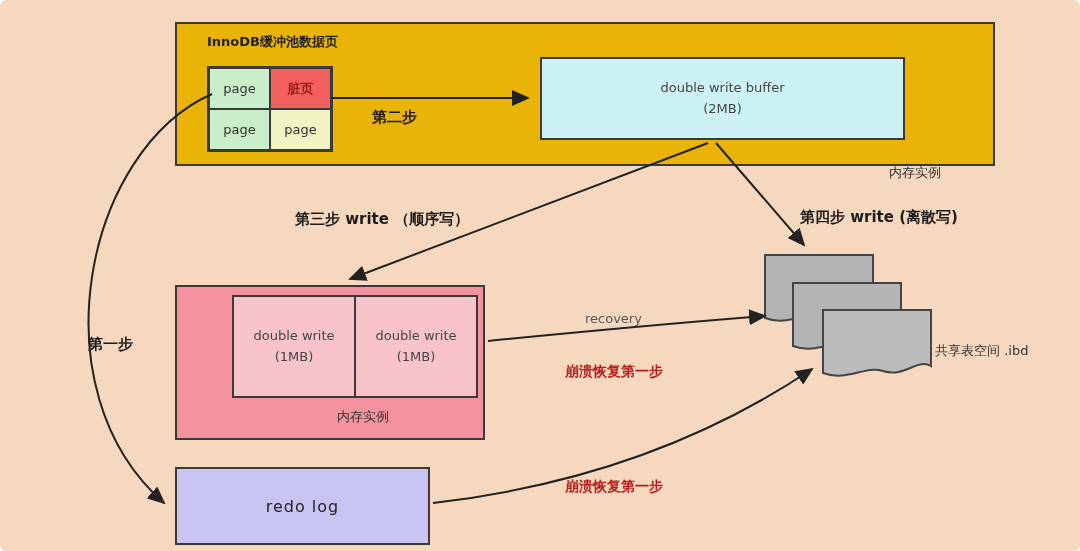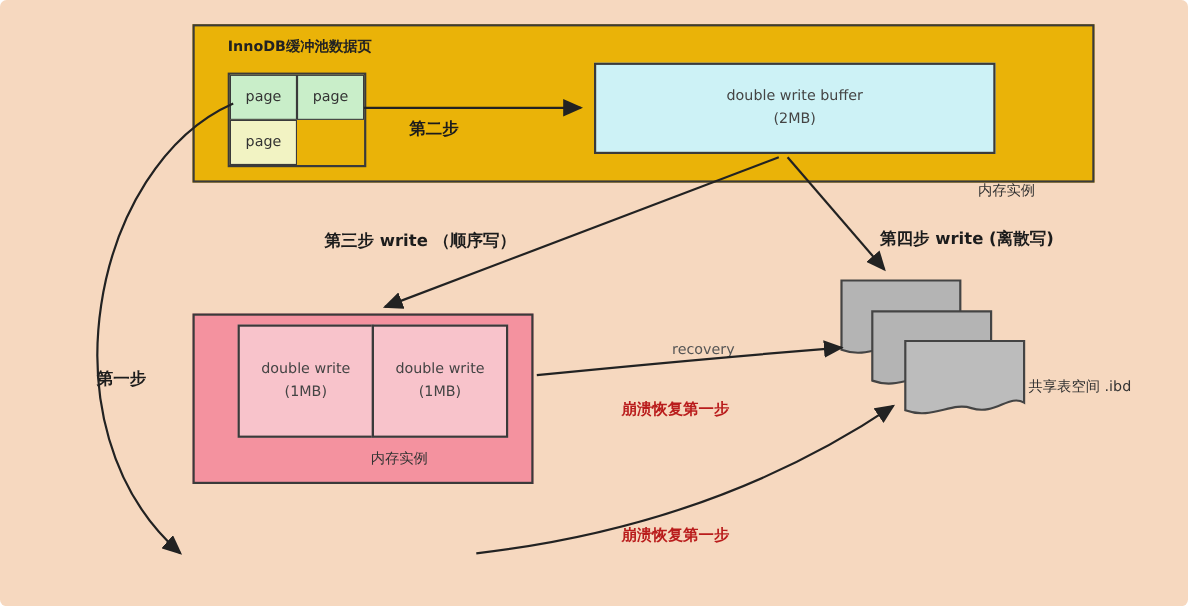--- a/index.html
+++ b/index.html
@@ -53,21 +53,21 @@
     display: flex; flex-direction: column; align-items: center; justify-content: center;
     font-size: 13px; color: #444; line-height: 1.55;
   }
 
   
   .tablespace {
     left: 175px; top: 285px; width: 310px; height: 155px;
     background: #f4929f;
   }
   .ts-inner {
-    position: absolute; left: 16px; top: 8px; display: flex; padding-left: 23px;
+    position: absolute; left: 32px; top: 8px; display: flex; padding-left: 23px;
   }
   .ts-block {
     width: 124px; height: 103px;
     border: 2px solid #3a3a3a; background: #f8c3cb;
     display: flex; flex-direction: column; align-items: center; justify-content: center;
     font-size: 13px; color: #444; line-height: 1.55;
   }
   .ts-block + .ts-block { margin-left: -2px; }
   .ts-label {
     position: absolute; left: 160px; bottom: 12px;
@@ -79,21 +79,21 @@
     left: 175px; top: 467px; width: 255px; height: 78px;
     background: #c8c5f2;
     display: flex; align-items: center; justify-content: center;
     font-size: 16px; color: #222; letter-spacing: 1px;
   }
 
   
   .lbl { position: absolute; white-space: nowrap; }
   .step-lbl { font-size: 15px; font-weight: bold; color: #1c1c1c; }
   .red-lbl  { font-size: 14px; font-weight: bold; color: #b91c1c; }
-  .gray-lbl { font-size: 13px; color: #555; margin-left: 26px; }
+  .gray-lbl { font-size: 13px; color: #555; }
   .file-lbl { font-size: 13px; color: #333; }
 
   .lbl-step1 { left: 88px;  top: 335px; }
   .lbl-step2 { left: 372px; top: 108px; }
   .lbl-step3 { left: 295px; top: 210px; }
   .lbl-step4 { left: 800px; top: 208px; }
   .lbl-recovery { left: 585px; top: 311px; }
   .lbl-crash1   { left: 565px; top: 363px; }
   .lbl-crash2   { left: 565px; top: 478px; }
   .lbl-datafile { left: 935px; top: 342px; }
@@ -111,20 +111,21 @@
 </head>
 <body>
 
 <div class="canvas">
 
   <div class="box buffer-pool">
     <div class="bp-title">InnoDB缓冲池数据页</div>
 
     <div class="page-grid">
       <div class="page-cell page-green">page</div>
+      <div class="page-cell page-dirty">脏页</div>
       <div class="page-cell page-green">page</div>
       <div class="page-cell page-yellow">page</div>
     </div>
 
     <div class="mem-label">内存实例</div>
   </div>
 
   <div class="box dwb">
     <div>double write buffer</div>
     <div>(2MB)</div>
@@ -137,20 +138,23 @@
         <div>(1MB)</div>
       </div>
       <div class="ts-block">
         <div>double write</div>
         <div>(1MB)</div>
       </div>
     </div>
     <div class="ts-label">内存实例</div>
   </div>
 
+  <div class="box redo">
+    <span>redo log</span>
+  </div>
 
   <svg class="files-layer" viewBox="0 0 190 140">
     <g transform="translate(5,7)">
       <path d="M0,0 H108 V56 C94,48 82,68 60,61 C42,55 24,72 0,63 Z" fill="#b4b4b4" stroke="#444" stroke-width="2"></path>
     </g>
     <g transform="translate(33,35)">
       <path d="M0,0 H108 V56 C94,48 82,68 60,61 C42,55 24,72 0,63 Z" fill="#b4b4b4" stroke="#444" stroke-width="2"></path>
     </g>
     <g transform="translate(63,62)">
       <path d="M0,0 H108 V56 C94,48 82,68 60,61 C42,55 24,72 0,63 Z" fill="#bcbcbc" stroke="#444" stroke-width="2"></path>

